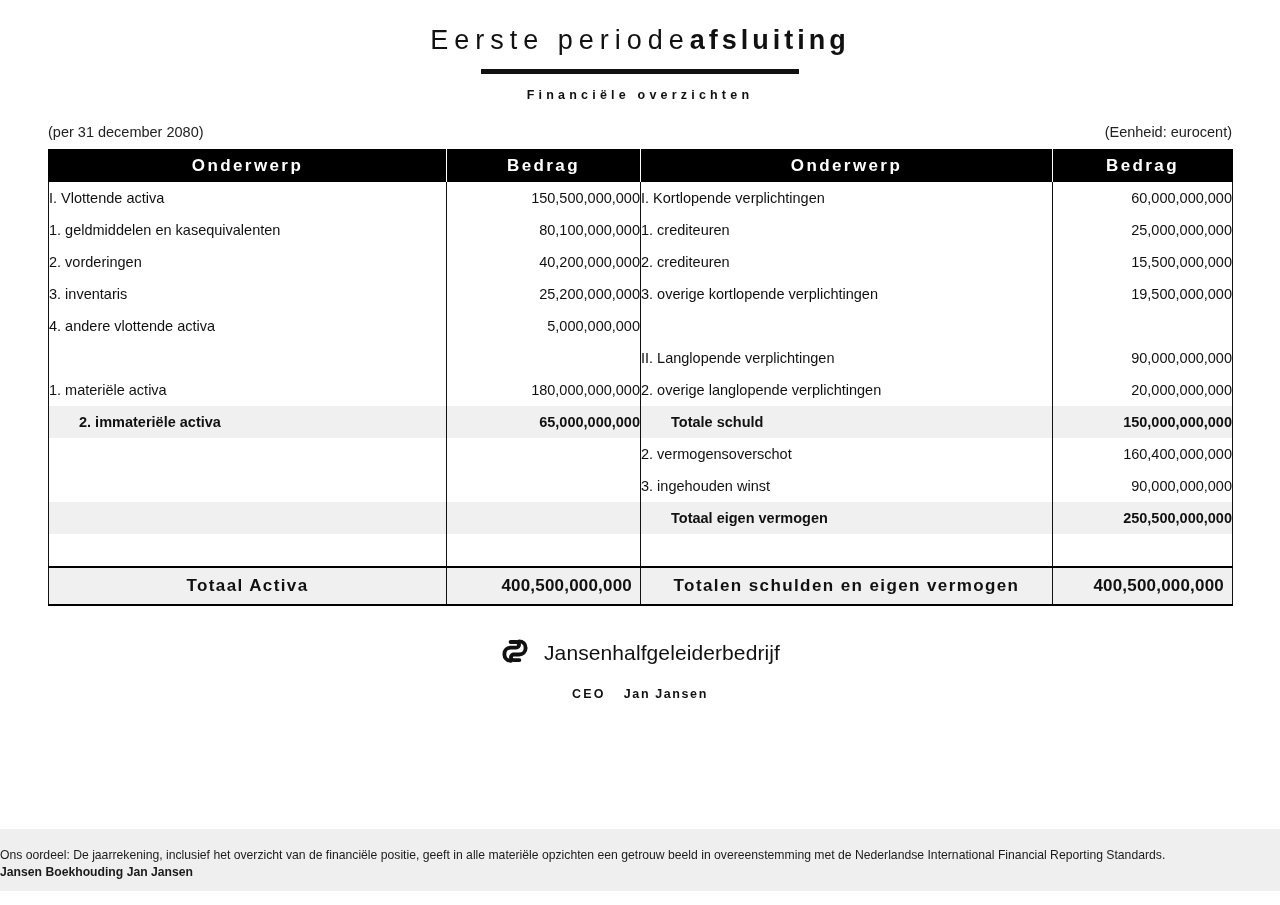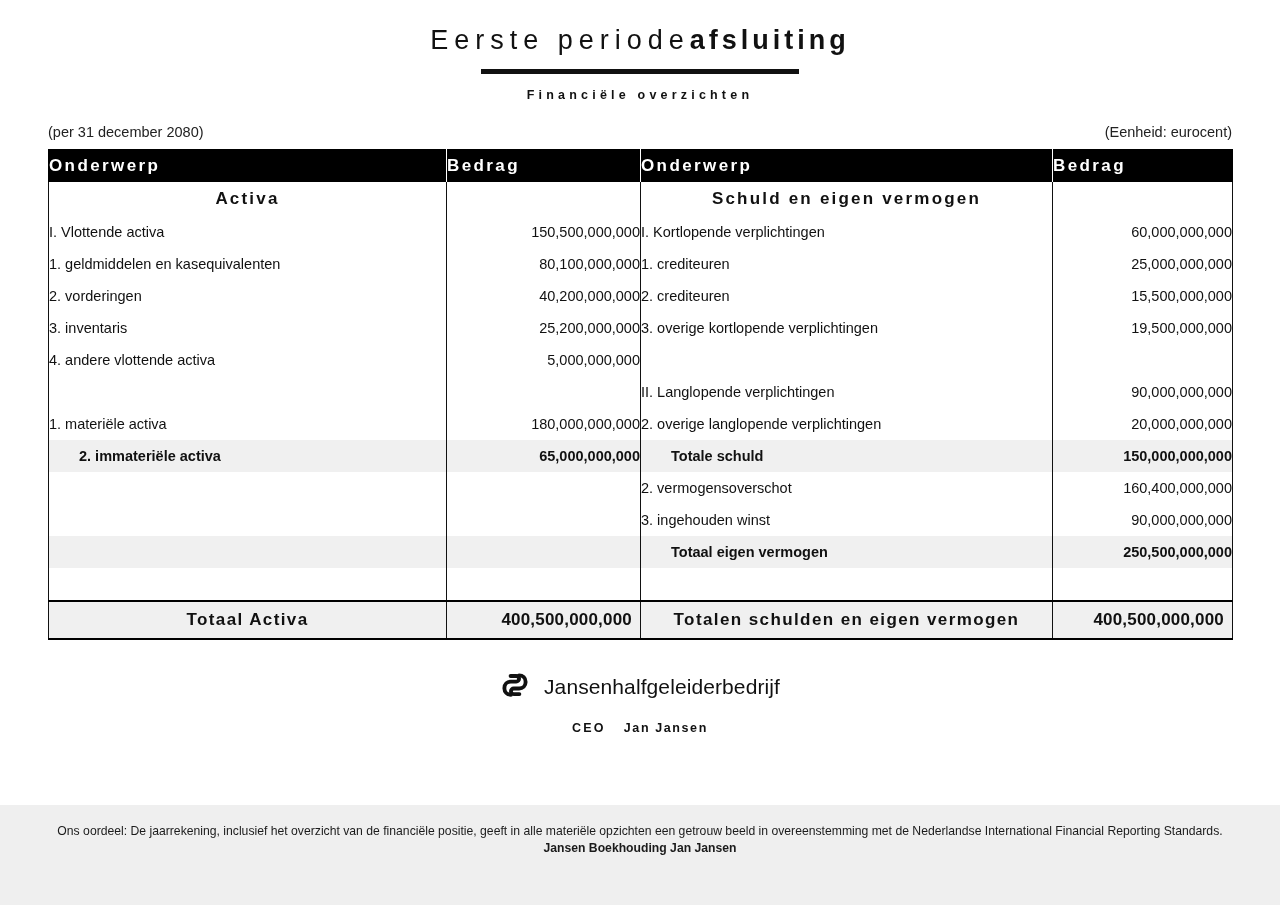--- a/index.html
+++ b/index.html
@@ -90,21 +90,21 @@
   }
 
   
   tr.head th {
     background: #000000;
     color: #ffffff;
     font-size: 17px;
     font-weight: bold;
     letter-spacing: 2.4px;
     height: 33px;
-    text-align: left;
+    text-align: center;
     border-left: 1.5px solid #000;
     border-right: 1.5px solid #000;
   }
   tr.head th.sep-white { border-right: 1.5px solid #ffffff; }
 
   
   tr.section td {
     height: 34px;
     text-align: center;
     font-weight: bold;
@@ -179,24 +179,24 @@
     color: #111;
   }
   .ceo-row .ceo-label { letter-spacing: 2.2px; margin-right: 18px; }
   .ceo-row .ceo-name { letter-spacing: 1.6px; }
 
   
   .footer {
     position: absolute;
     left: 0;
     right: 0;
-    bottom: 0;
-    height: 100px;
+    bottom: 14px;
+    height: 62px;
     background: #efefef;
-    text-align: center;
+    text-align: left;
     padding-top: 18px;
     box-sizing: border-box;
   }
   .footer-text {
     font-size: 12.2px;
     color: #1b1b1b;
     line-height: 17px;
   }
   .footer-firm {
     font-size: 12.2px;
@@ -233,26 +233,20 @@
       </colgroup>
       <thead>
         <tr class="head">
           <th class="sep-white">Onderwerp</th>
           <th class="sep-white">Bedrag</th>
           <th class="sep-white">Onderwerp</th>
           <th>Bedrag</th>
         </tr>
       </thead>
       <tbody>
-        <tr class="section">
-          <td>Activa</td>
-          <td></td>
-          <td>Schuld en eigen vermogen</td>
-          <td></td>
-        </tr>
 
       <tr class="line">
             <td class="desc">I. Vlottende activa</td>
             <td class="amt">150,500,000,000</td>
             <td class="desc">I. Kortlopende verplichtingen</td>
             <td class="amt">60,000,000,000</td>
           </tr>
           <tr class="line">
             <td class="desc">1. geldmiddelen en kasequivalenten</td>
             <td class="amt">80,100,000,000</td>

